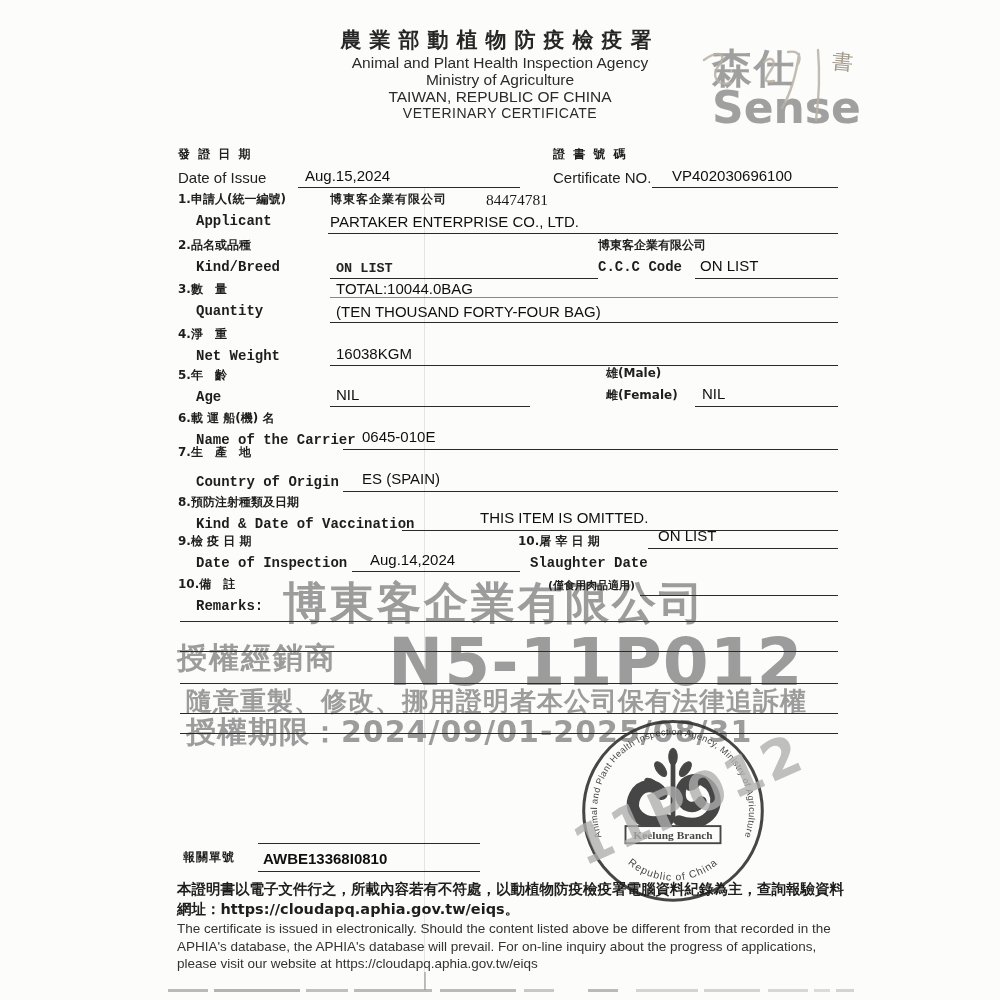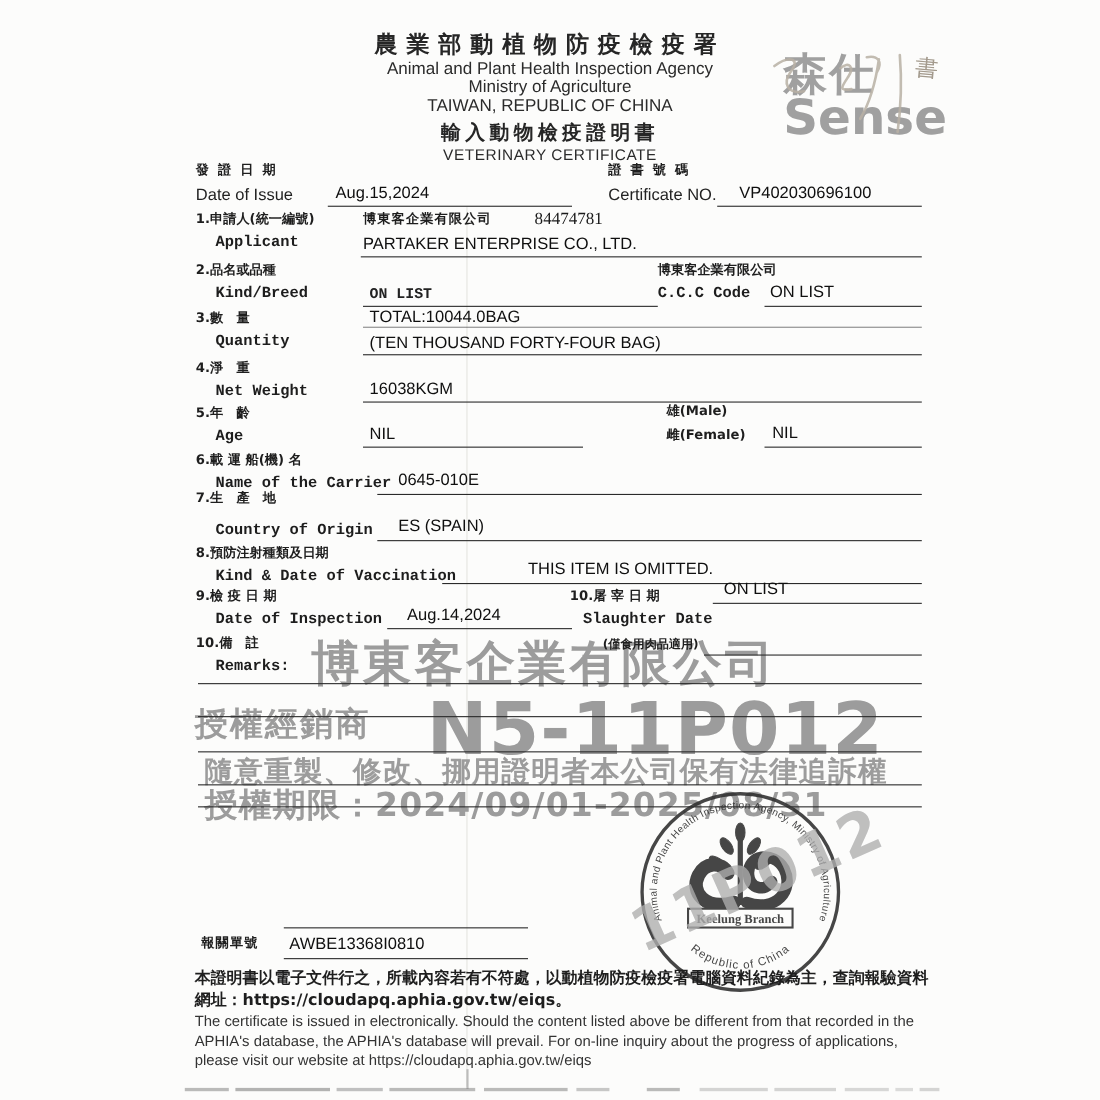--- a/index.html
+++ b/index.html
@@ -28,21 +28,20 @@
 
 <div class="page">
 
   <div class="fold"></div>
 
   <div class="hdr">
     <div class="c1">農業部動植物防疫檢疫署</div>
     <div class="e">Animal and Plant Health Inspection Agency</div>
     <div class="e">Ministry of Agriculture</div>
     <div class="e">TAIWAN, REPUBLIC OF CHINA</div>
-    <div class="c2">輸入動物檢疫證明書</div>
     <div class="e2">VETERINARY CERTIFICATE</div>
   </div>
 
   <div class="wm" style="left:712px;top:48px;font-size:40px;letter-spacing:2px;line-height:40px;color:#a0a0a0;">森仕</div>
   <div class="wm" style="left:712px;top:88px;font-size:44px;line-height:40px;color:#a0a0a0;">Sense</div>
   <svg class="l" style="left:692px;top:40px;z-index:1;" width="170" height="95" viewBox="0 0 170 95">
     <g fill="none" stroke="#b9b1a5" stroke-width="2.4" stroke-linecap="round" opacity="0.85">
       <path d="M12,20 C26,10 36,13 27,25 C19,36 24,46 39,43"></path>
       <path d="M72,22 C80,15 85,21 79,30 C73,39 70,43 82,41"></path>
       <path d="M96,12 C106,10 111,16 105,26 M107,14 C103,42 96,58 90,68"></path>
@@ -164,21 +163,21 @@
       </g>
       <rect x="50" y="118" width="100" height="18" fill="#fcfcfb" stroke="#2e2e2e" stroke-width="2"></rect>
       <text x="100" y="131.5" text-anchor="middle" font-family="Liberation Serif, serif" font-weight="bold" font-size="12" fill="#2e2e2e">Keelung Branch</text>
     </g>
   </svg>
 
   <div class="wm" style="left:566px;top:768px;font-size:54px;letter-spacing:3px;color:#aeaeae;opacity:.78;transform:rotate(-24deg);z-index:4;">11P012</div>
 
   <div class="rule" style="left:258px;top:843px;width:222px;"></div>
   <div class="l zh z3" style="left:183px;top:849px;letter-spacing:1px;">報關單號</div>
-  <div class="l v z3" style="left:263px;top:850px;">AWBE13368I0810</div>
+  <div class="l v z3" style="left:263px;top:850px;font-weight:bold;">AWBE13368I0810</div>
   <div class="rule" style="left:258px;top:871px;width:222px;"></div>
 
   <div class="l zh z3" style="left:177px;top:880px;font-size:14.5px;">本證明書以電子文件行之，所載內容若有不符處，以動植物防疫檢疫署電腦資料紀錄為主，查詢報驗資料</div>
   <div class="l zh z3" style="left:177px;top:900px;font-size:14.5px;">網址：https://cloudapq.aphia.gov.tw/eiqs。</div>
   <div class="l z3" style="left:177px;top:920px;width:682px;white-space:normal;font-size:13.5px;line-height:17.5px;color:#333;font-family:'Liberation Sans',sans-serif;">The certificate is issued in electronically. Should the content listed above be different from that recorded in the APHIA's database, the APHIA's database will prevail. For on-line inquiry about the progress of applications, please visit our website at https://cloudapq.aphia.gov.tw/eiqs</div>
 
   <div>
     <div class="dash" style="left:168px;width:40px;opacity:.5;"></div>
     <div class="dash" style="left:214px;width:86px;opacity:.55;"></div>
     <div class="dash" style="left:306px;width:42px;opacity:.45;"></div>

